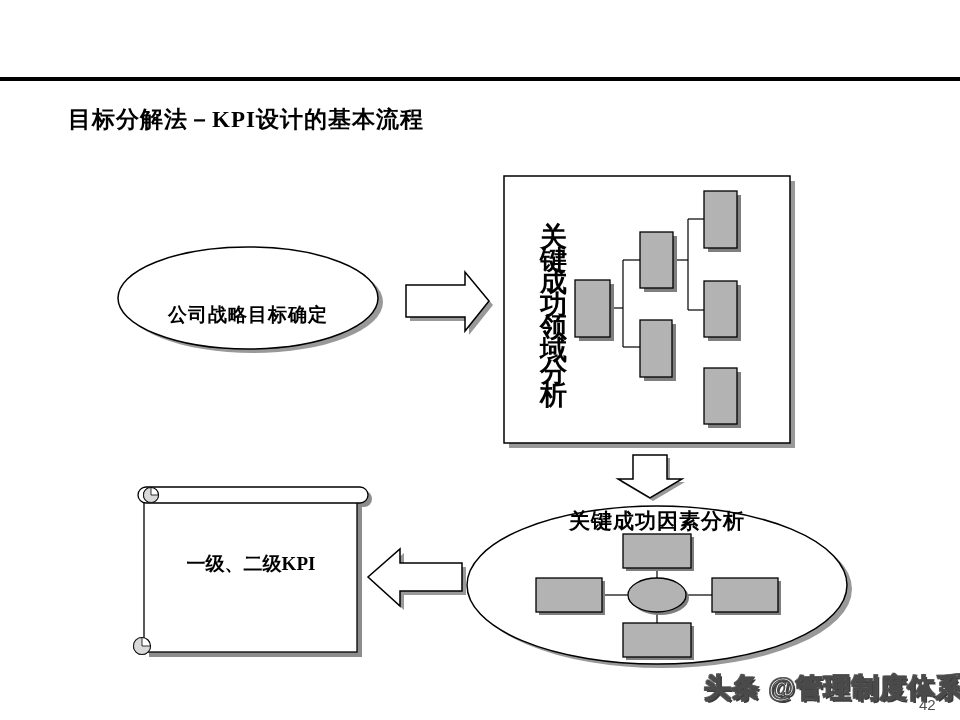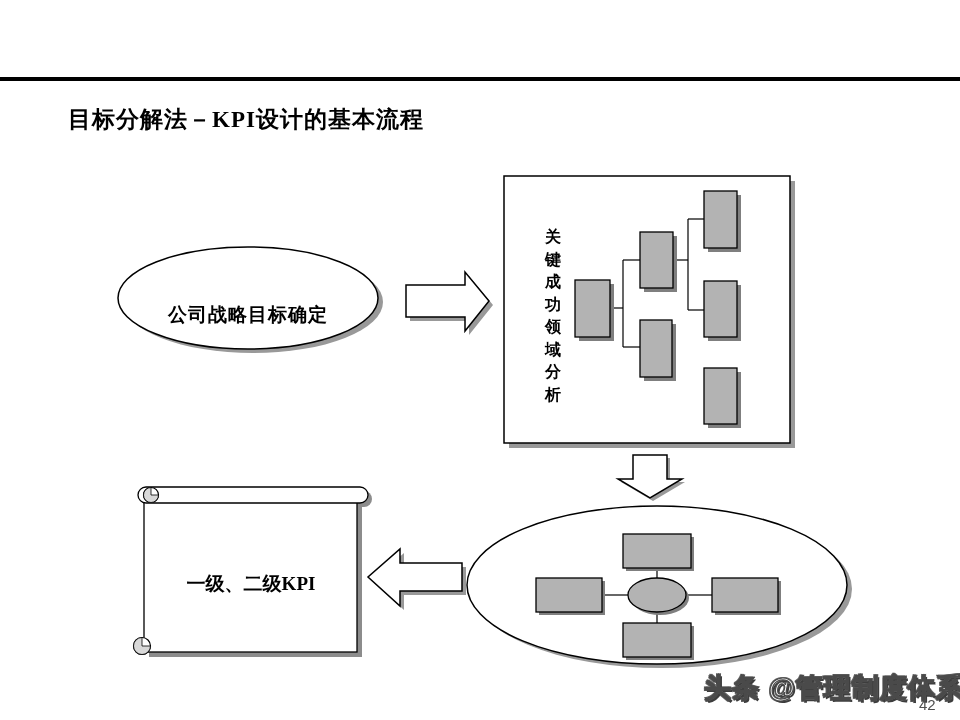--- a/index.html
+++ b/index.html
@@ -9,25 +9,25 @@
   }
   .top-rule{position:absolute;left:0;top:77px;width:960px;height:4px;background:#000;}
   .title{
     position:absolute;left:68px;top:104px;width:700px;
     font-size:23px;font-weight:bold;letter-spacing:1px;margin:0;
   }
   .svg-layer{position:absolute;left:0;top:0;}
   .label{position:absolute;font-weight:bold;text-align:center;}
   .strategy-label{left:128px;top:286px;width:240px;font-size:19px;letter-spacing:1px;margin-top:16px;}
   .vertical-label{
-    left:540px;top:226px;width:26px;font-size:16px;line-height:22.5px;
+    left:540px;top:226px;width:26px;font-size:27px;line-height:22.5px;
     word-break:break-all;text-align:center;letter-spacing:0;
   }
   .factor-label{left:537px;top:507px;width:240px;font-size:21px;letter-spacing:1px;}
-  .scroll-label{left:151px;top:571px;width:200px;font-size:19px;line-height:25px;}
+  .scroll-label{left:151px;top:551px;width:200px;font-size:19px;line-height:25px;}
   .watermark{
     position:absolute;left:704px;top:670px;font-size:27px;font-weight:bold;
     font-family:"Liberation Sans","DejaVu Sans",sans-serif;
     color:#ffffff;-webkit-text-stroke:1.2px #4a4a4a;
     text-shadow:2px 2px 0 #3d3d3d,-1px -1px 0 #6a6a6a,1px -1px 0 #6a6a6a,-1px 1px 0 #6a6a6a;
     letter-spacing:1px;white-space:nowrap;
   }
   .page-number{
     position:absolute;left:919px;top:696px;font-size:15px;color:#4f4f4f;
     font-family:"Liberation Sans","DejaVu Sans",sans-serif;
@@ -123,20 +123,21 @@
       <path d="M151,487.5 A7.5,7.5 0 1 0 158.5,495 L151,495 Z" fill="#d9d9d9" stroke="#000" stroke-width="0.8"></path>
       <circle cx="142" cy="646" r="8.5" fill="#ffffff" stroke="#000" stroke-width="1.2"></circle>
       <path d="M142,637.5 A8.5,8.5 0 1 0 150.5,646 L142,646 Z" fill="#d9d9d9" stroke="#000" stroke-width="0.8"></path>
     </g>
   </svg>
 
   <div class="label strategy-label">公司战略目标确定</div>
 
   <div class="label vertical-label">关键成功领域分析</div>
 
+  <div class="label factor-label">关键成功因素分析</div>
 
   <div class="label scroll-label">
     <div>一级、二级KPI</div>
   </div>
 
   <div class="watermark">头条 @管理制度体系</div>
   <div class="page-number">42</div>
 
 </div>
 

